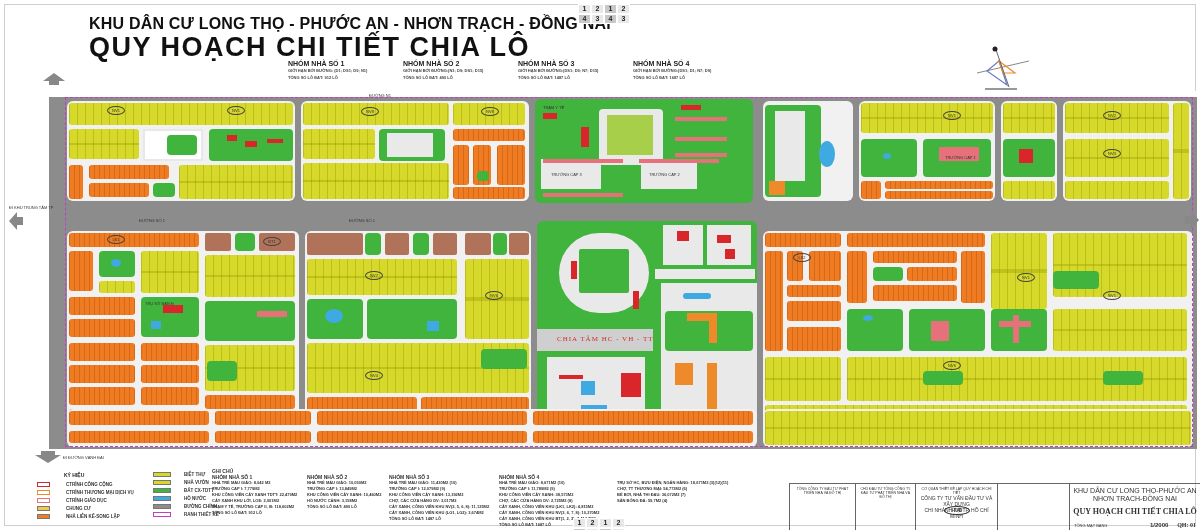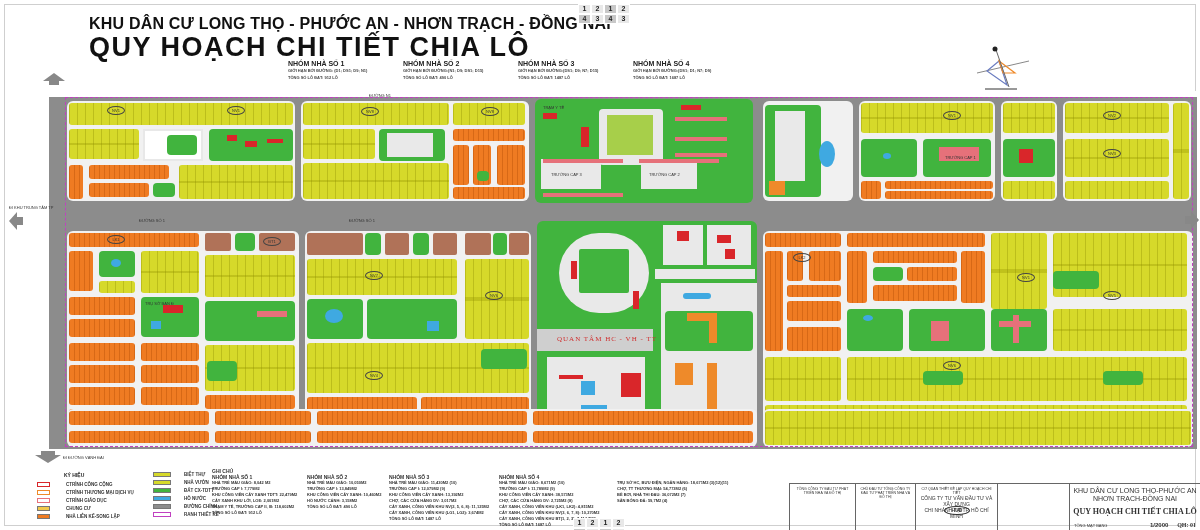--- a/index.html
+++ b/index.html
@@ -267,21 +267,21 @@
       <div class="lot-tag" style="left:60px;top:140px;">NV4</div>
     </div>
 
     <div class="block" style="left:488px;top:130px;width:220px;height:220px;background:#41b43e;">
       <div class="w" style="left:22px;top:12px;width:90px;height:80px;border-radius:40px;"></div>
       <div class="g" style="left:42px;top:28px;width:50px;height:44px;border-radius:2px;"></div>
       <div class="r" style="left:34px;top:40px;width:6px;height:18px;"></div>
       <div class="r" style="left:96px;top:70px;width:6px;height:18px;"></div>
       <div class="w" style="left:118px;top:48px;width:100px;height:10px;"></div>
       <div class="w" style="left:0;top:108px;width:116px;height:22px;background:#cfcfcf;"></div>
-      <div class="center-label" style="left:20px;top:114px;">QUAN TÂM HC - VH - TT</div>
+      <div class="center-label" style="left:20px;top:114px;">CHIA TÂM HC - VH - TT</div>
       <div class="w" style="left:124px;top:62px;width:96px;height:150px;"></div>
       <div class="g" style="left:128px;top:90px;width:88px;height:40px;"></div>
       <div class="or" style="left:150px;top:92px;width:30px;height:8px;"></div>
       <div class="or" style="left:172px;top:92px;width:8px;height:30px;"></div>
       <div class="or" style="left:138px;top:142px;width:18px;height:22px;"></div>
       <div class="or" style="left:170px;top:142px;width:10px;height:48px;"></div>
       <div class="bl" style="left:146px;top:72px;width:28px;height:6px;border-radius:4px;"></div>
       <div class="w" style="left:126px;top:4px;width:40px;height:40px;"></div>
       <div class="r" style="left:140px;top:10px;width:12px;height:10px;"></div>
       <div class="w" style="left:170px;top:4px;width:44px;height:40px;"></div>

